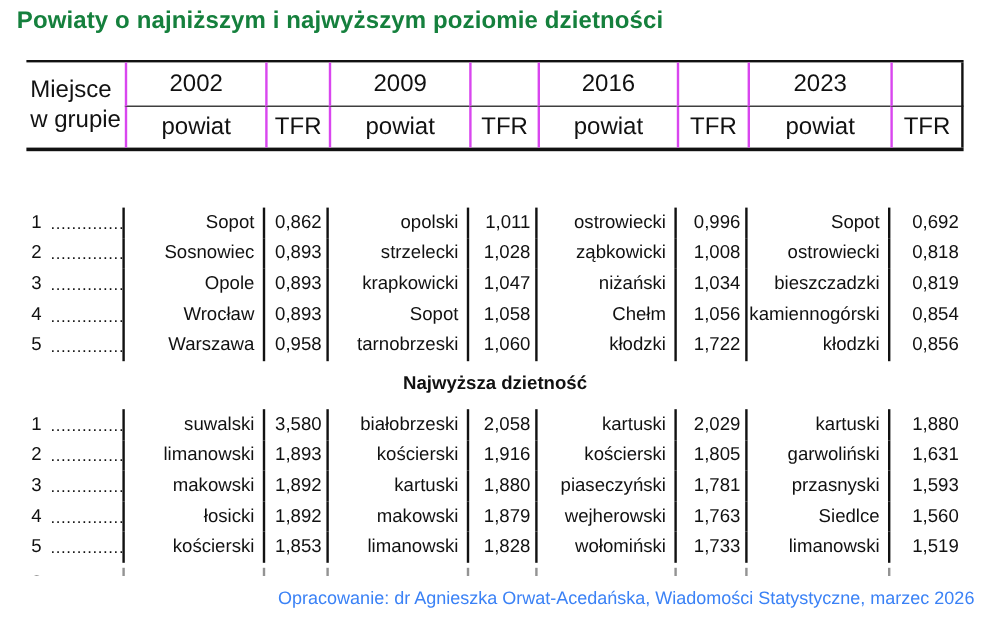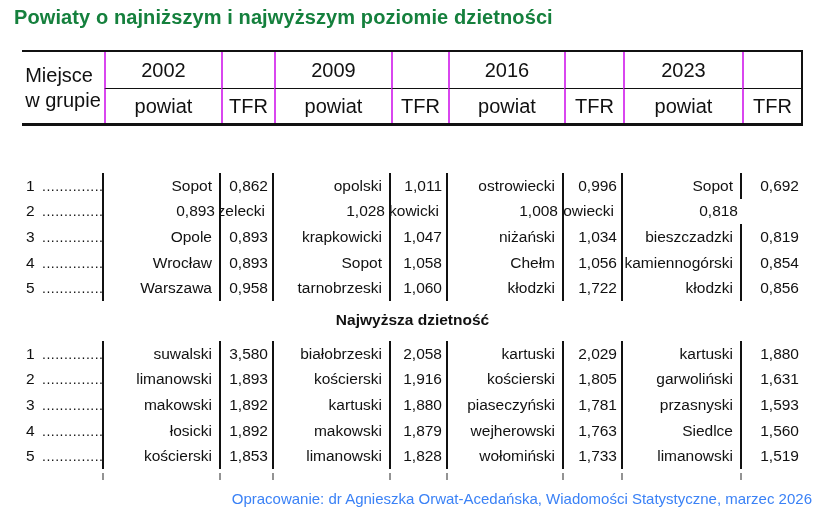--- a/index.html
+++ b/index.html
@@ -127,20 +127,21 @@
         <div class="cell powiat">ostrowiecki</div>
         <div class="cell tfr">0,996</div>
         <div class="cell powiat">Sopot</div>
         <div class="cell tfr last">0,692</div>
       </div>
       <div class="brow">
         <div class="cell rank">
           <span class="rank-num">2</span>
           <span class="dots">................</span>
         </div>
+        <div class="cell powiat">Sosnowiec</div>
         <div class="cell tfr">0,893</div>
         <div class="cell powiat">strzelecki</div>
         <div class="cell tfr">1,028</div>
         <div class="cell powiat">ząbkowicki</div>
         <div class="cell tfr">1,008</div>
         <div class="cell powiat">ostrowiecki</div>
         <div class="cell tfr last">0,818</div>
       </div>
       <div class="brow">
         <div class="cell rank">

